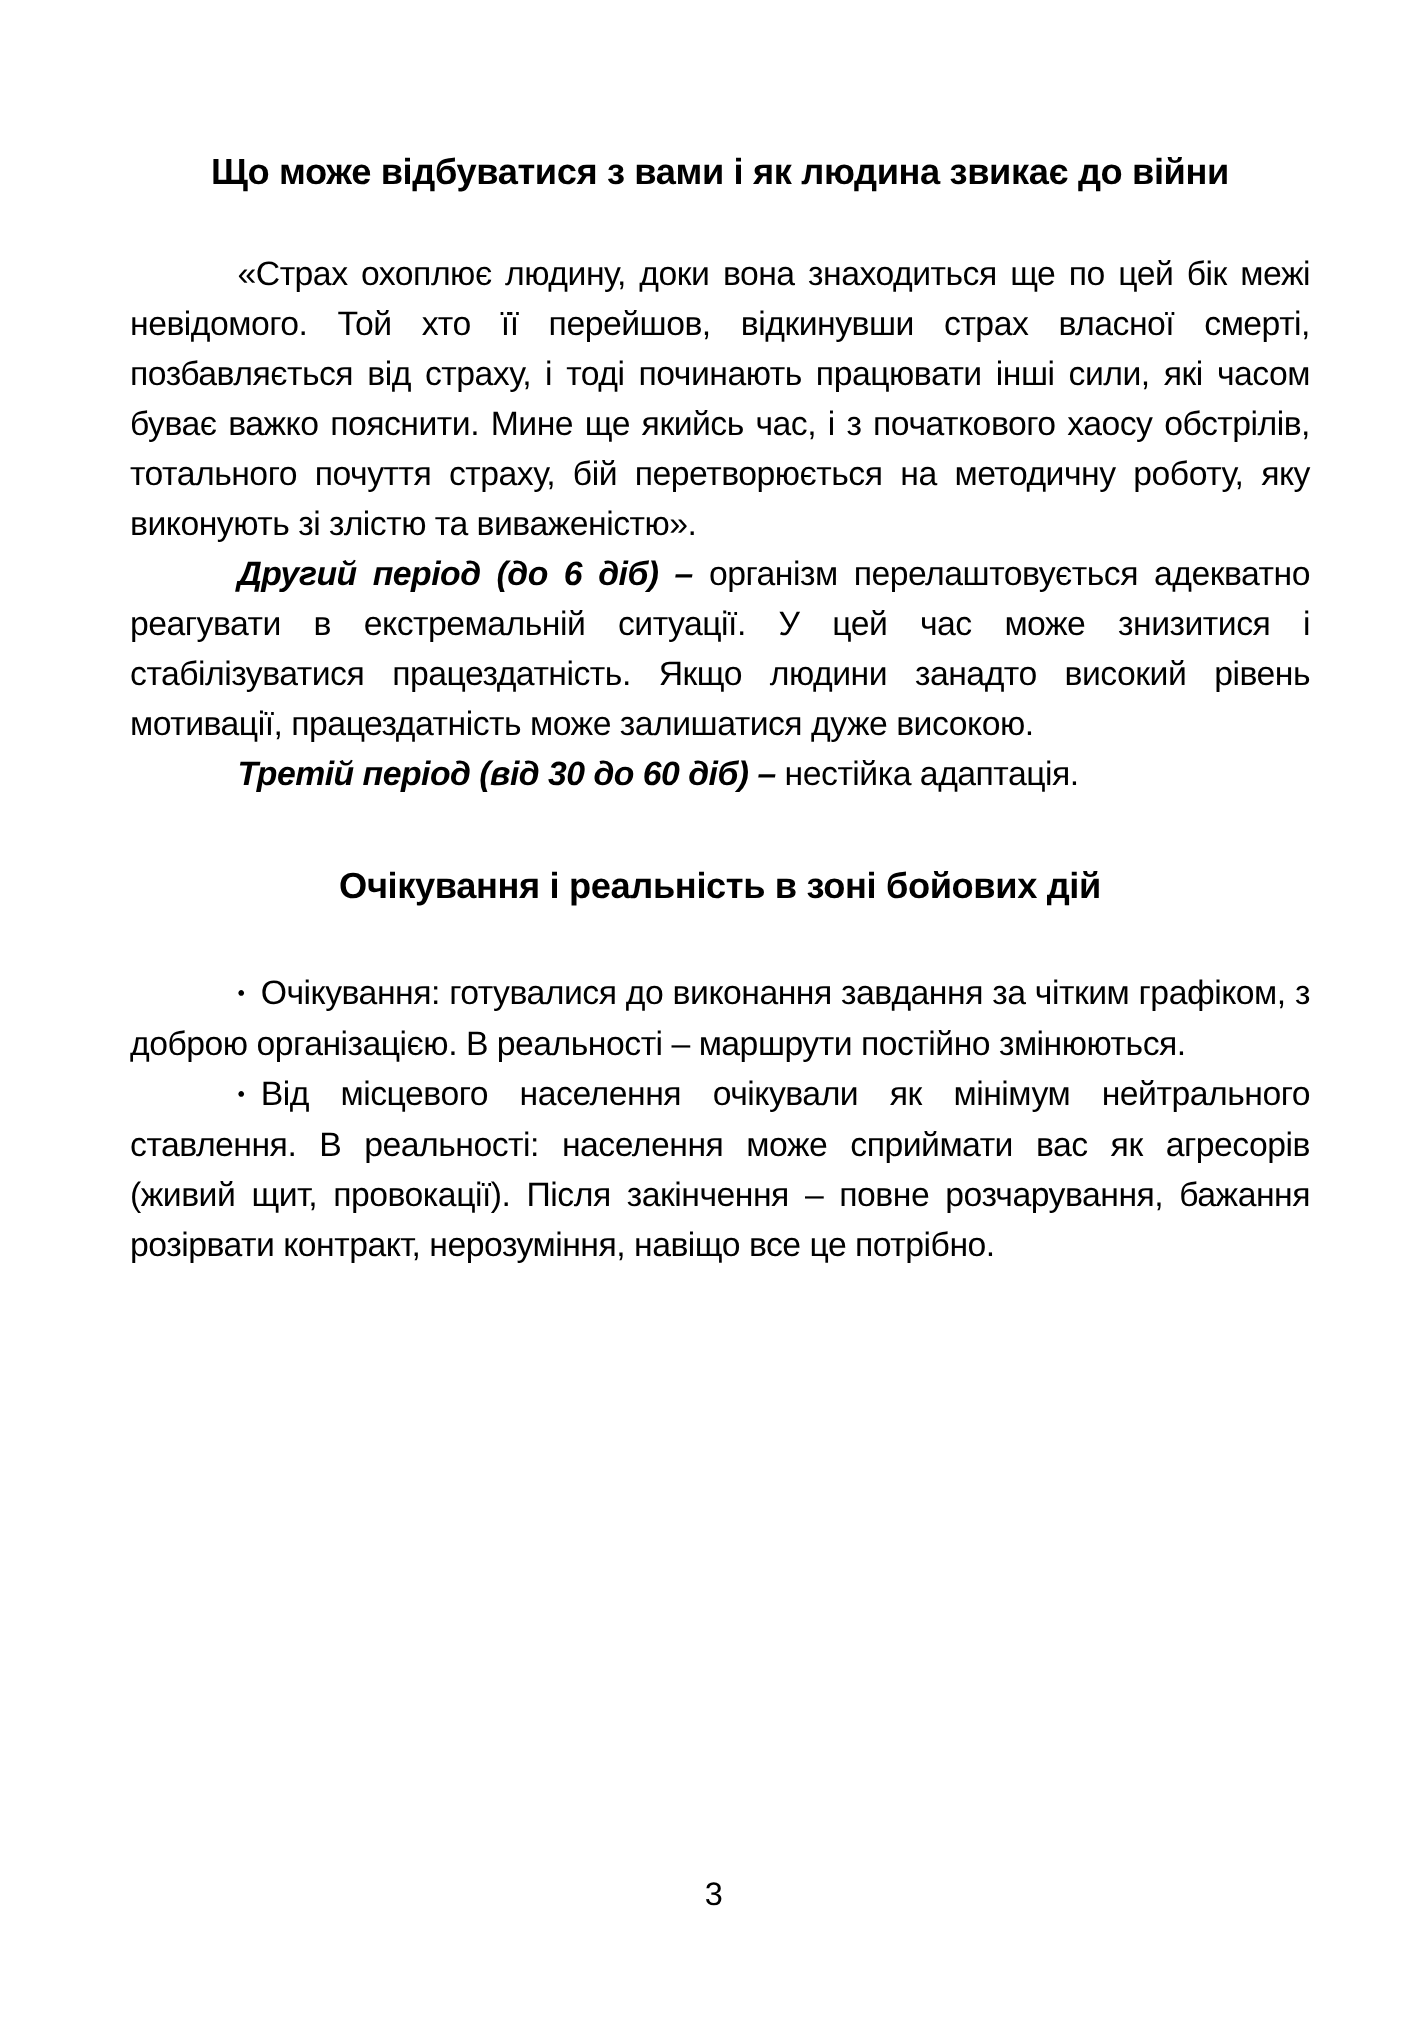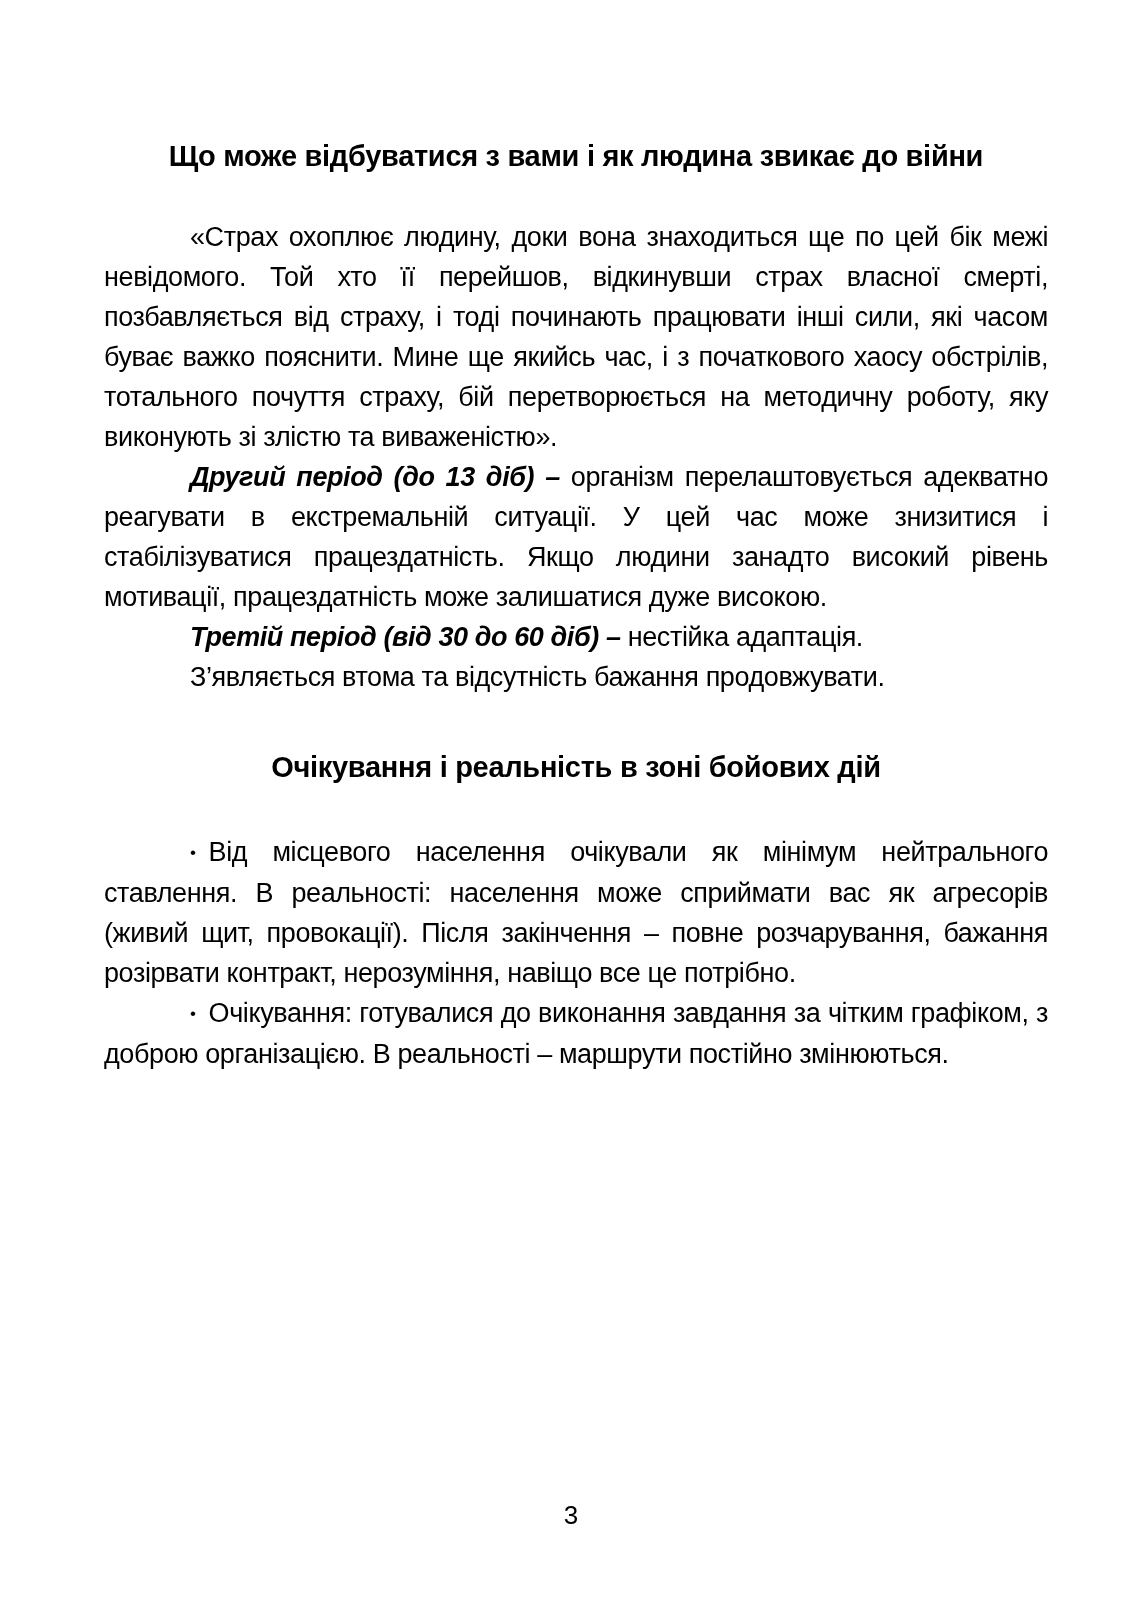--- a/index.html
+++ b/index.html
@@ -20,21 +20,21 @@
     left: 104px;
     top: 120px;
     width: 944px;
   }
   .section-title {
     font-weight: 700;
     font-size: 29px;
     line-height: 37px;
     text-align: center;
     letter-spacing: -0.3px;
-    margin: 18px;
+    margin: 0;
   }
   .title-1 {
     margin-bottom: 42px;
   }
   .title-2 {
     margin-top: 52px;
     margin-bottom: 46px;
     text-align: center;
   }
   .body-par {
@@ -68,28 +68,27 @@
 </head>
 <body>
 
 <div class="content">
 
   <h1 class="section-title title-1">Що може відбуватися з вами і як людина звикає до війни</h1>
 
 
   <p class="body-par"><span>«Страх охоплює людину, доки вона знаходиться ще по цей бік межі невідомого. Той хто її перейшов, відкинувши страх власної смерті, позбавляється від страху, і тоді починають працювати інші сили, які часом буває важко пояснити. Мине ще якийсь час, і з початкового хаосу обстрілів, тотального почуття страху, бій перетворюється на методичну роботу, яку виконують зі злістю та виваженістю».</span></p>
 
-  <p class="body-par"><span class="lead">Другий період (до 13 діб) – </span><span>організм перелаштовується адекватно реагувати в екстремальній ситуації. У цей час може знизитися і стабілізуватися працездатність. Якщо людини занадто високий рівень мотивації, працездатність може залишатися дуже високою.</span></p>
+  <p class="body-par"><span class="lead">Другий період (до 6 діб) – </span><span>організм перелаштовується адекватно реагувати в екстремальній ситуації. У цей час може знизитися і стабілізуватися працездатність. Якщо людини занадто високий рівень мотивації, працездатність може залишатися дуже високою.</span></p>
 
   <p class="body-par"><span class="lead">Третій період (від 30 до 60 діб) – </span><span>нестійка адаптація.</span></p>
 
-  <p class="body-par"><span>З’являється втома та відсутність бажання продовжувати.</span></p>
 
   <h1 class="section-title title-2">Очікування і реальність в зоні бойових дій</h1>
 
+  <p class="body-par"><span class="bullet-marker">•</span><span>Очікування: готувалися до виконання завдання за чітким графіком, з доброю організацією. В реальності – маршрути постійно змінюються.</span></p>
+
   <p class="body-par"><span class="bullet-marker">•</span><span>Від місцевого населення очікували як мінімум нейтрального ставлення. В реальності: населення може сприймати вас як агресорів (живий щит, провокації). Після закінчення – повне розчарування, бажання розірвати контракт, нерозуміння, навіщо все це потрібно.</span></p>
-
-  <p class="body-par"><span class="bullet-marker">•</span><span>Очікування: готувалися до виконання завдання за чітким графіком, з доброю організацією. В реальності – маршрути постійно змінюються.</span></p>
 
 
 </div>
 
 <div class="page-number">3</div>
 
 </body></html>

